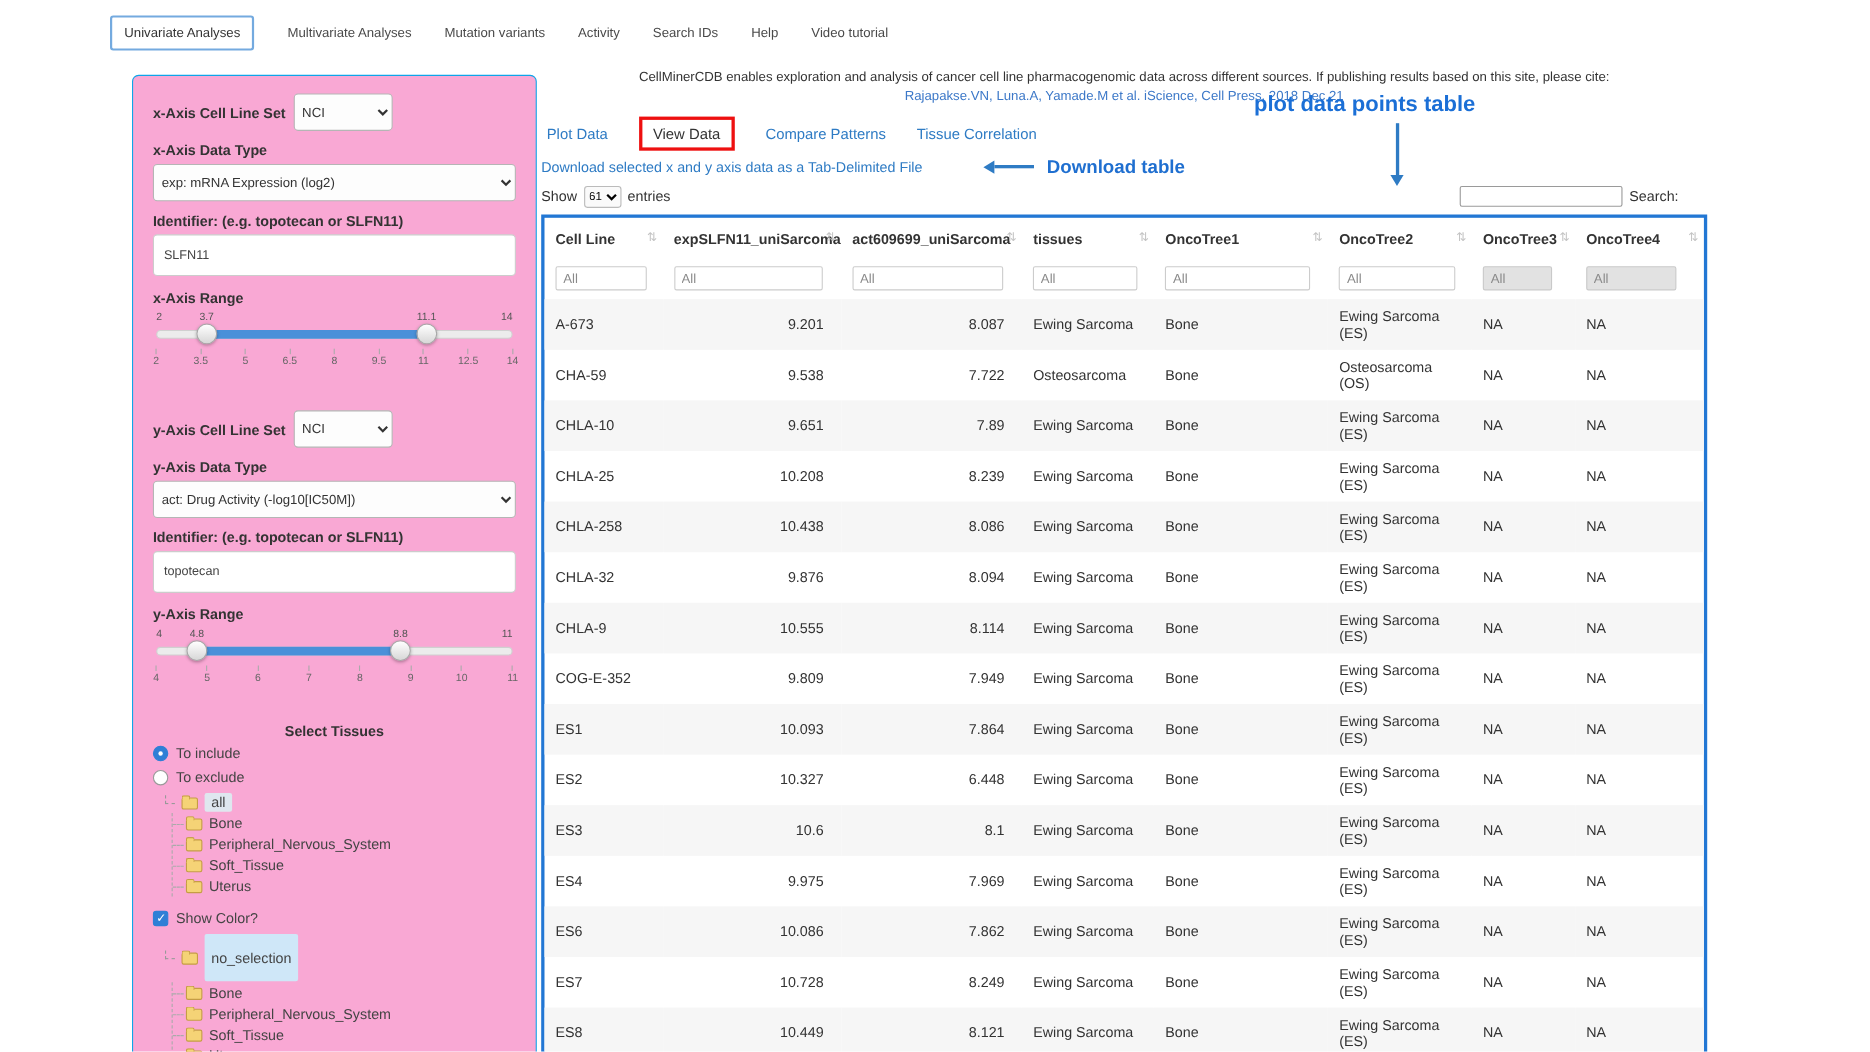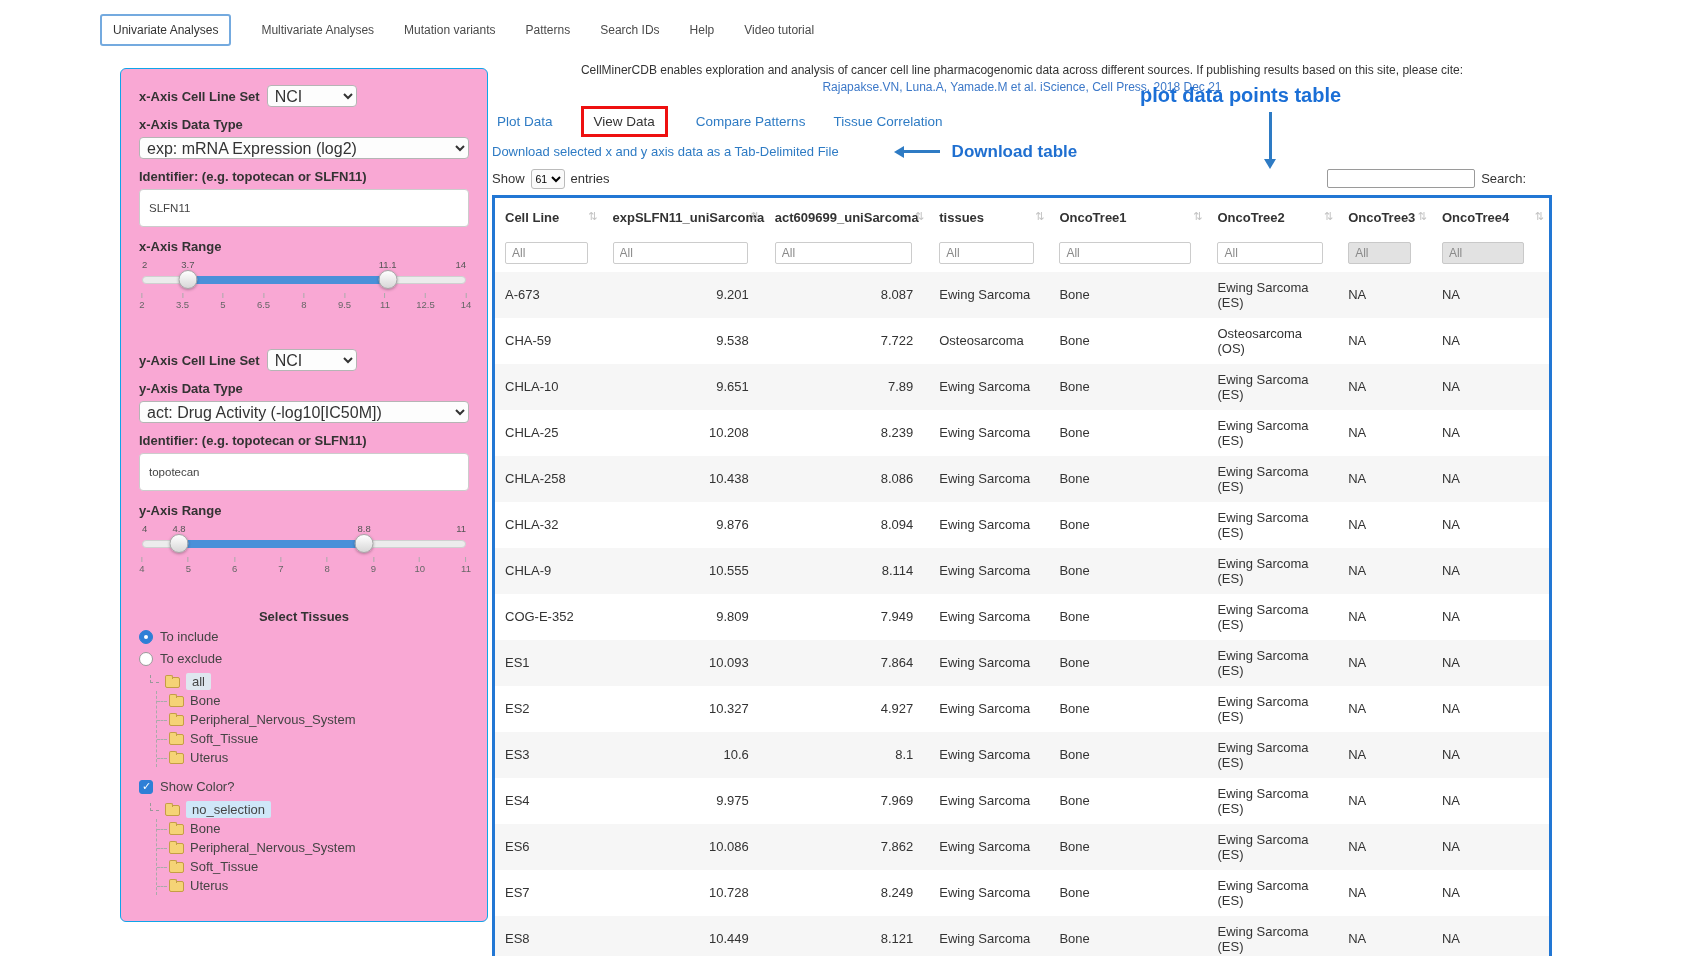--- a/index.html
+++ b/index.html
@@ -11,21 +11,21 @@
   .topnav { position:absolute; left:100px; top:14px; display:flex; align-items:center; gap:30px; font-size:12px; color:#4a4a4a; }
   .topnav .tab { cursor:pointer; white-space:nowrap; }
   .topnav .tab.active { border:2px solid #74aadf; border-radius:3px; padding:7px 11px; color:#333; background:#fff; }
 
   
   .sidebar { position:absolute; left:120px; top:68px; width:368px; min-height:760px; background:#f9a8d4; border:1px solid #0ea5e9; border-radius:6px; padding:16px 18px 14px; font-size:13px; }
   .sb-label { font-weight:bold; font-size:13px; color:#333; margin:0 0 5px; }
   .inline-row { display:flex; align-items:center; gap:7px; margin-bottom:10px; }
   .inline-row .sb-label { margin:0; }
   .ysec { margin-top:34px; }
-  select.sb-select { font-size:16px; height:22px; border:1px solid #b5b5b5; border-radius:4px; background:#fdfdfd; padding:0 3px; font-family:inherit; color:#333; }
+  select.sb-select { font-size:12px; height:34px; border:1px solid #b5b5b5; border-radius:4px; background:#fdfdfd; padding:0 3px; font-family:inherit; color:#333; }
   .sb-select.small { width:90px; }
   .sb-select.full { width:100%; margin-bottom:10px; }
   input.sb-input { width:100%; height:26px; border:1px solid #ccc; border-radius:4px; background:#fff; padding:18px 9px; font-size:11.5px; margin-bottom:12px; font-family:inherit; color:#444; }
 
   
   .slider-block { position:relative; height:56px; margin:2px 3px 16px; }
   .sl-top { position:absolute; top:0; left:0; right:0; height:11px; font-size:9.5px; color:#555; }
   .sl-lab { position:absolute; transform:translateX(-50%); white-space:nowrap; }
   .sl-lab.min { left:0; transform:none; }
   .sl-lab.max { left:auto; right:0; transform:none; }
@@ -47,21 +47,21 @@
   .checkbox.checked::after { content:"✓"; position:absolute; left:2px; top:-1px; color:#fff; font-size:11px; }
   .tree { margin:4px 0 12px 10px; font-size:13px; color:#444; }
   .tree-root-row { display:flex; align-items:center; gap:6px; margin-bottom:1px; }
   .tree-elbow { display:inline-block; width:9px; height:8px; border-left:1px dashed #999; border-bottom:1px dashed #999; margin:-5px 0 0 1px; }
   .folder { width:15px; height:11px; min-width:15px; background:#f5d376; border:1px solid #c59d45; border-radius:2px; position:relative; display:inline-block; margin-top:2px; }
   .folder::before { content:""; position:absolute; top:-3px; left:-1px; width:6px; height:3px; background:#f5d376; border:1px solid #c59d45; border-bottom:none; border-radius:2px 2px 0 0; }
   .tree-children { list-style:none; margin-left:7px; border-left:1px dashed #aaa; }
   .tree-children li { display:flex; align-items:center; gap:6px; padding:2px 0 2px 12px; position:relative; cursor:pointer; }
   .tree-children li::before { content:""; position:absolute; left:0; top:50%; width:10px; border-top:1px dashed #aaa; }
   .hl-gray { background:#dfe7ef; padding:1px 6px; border-radius:2px; }
-  .hl-blue { background:#cfe7f8; padding:1px 6px; border-radius:2px; }
+  .hl-blue { background:#cfe7f8; padding:14px 6px; border-radius:2px; }
 
   
   .main { position:absolute; left:492px; top:62px; width:1060px; }
   .citation { text-align:center; font-size:12px; color:#333; line-height:1.45; }
   .citation-link { color:#3c78c8; }
   .subtabs { display:flex; align-items:center; gap:28px; margin:10px 0 0 5px; font-size:13.5px; height:30px; }
   .subtab { color:#2e7bc4; cursor:pointer; }
   .subtab.active { color:#333; }
   .red-box { display:inline-block; border:3px solid #ee1010; padding:5px 10px; margin:-8px 0; }
   .download-row { display:flex; align-items:center; margin:4px 0 0 0; font-size:13px; height:22px; }
@@ -100,21 +100,21 @@
   .dt tbody tr:nth-child(odd) { background:#f6f6f6; }
   .dt td.num { text-align:right; padding-right:16px; }
 </style>
 </head>
 <body>
 
 <nav class="topnav">
     <div class="tab active">Univariate Analyses</div>
     <div class="tab">Multivariate Analyses</div>
     <div class="tab">Mutation variants</div>
-    <div class="tab">Patterns</div>
+    <div class="tab">Activity</div>
     <div class="tab">Search IDs</div>
     <div class="tab">Help</div>
     <div class="tab">Video tutorial</div>
   </nav>
 
 <aside class="sidebar">
   <div class="inline-row">
     <span class="sb-label">x-Axis Cell Line Set</span>
     <select class="sb-select small"><option>NCI</option></select>
   </div>
@@ -393,21 +393,21 @@
             <td class="num">7.864</td>
             <td>Ewing Sarcoma</td>
             <td>Bone</td>
             <td>Ewing Sarcoma (ES)</td>
             <td>NA</td>
             <td>NA</td>
           </tr>
           <tr>
             <td>ES2</td>
             <td class="num">10.327</td>
-            <td class="num">4.927</td>
+            <td class="num">6.448</td>
             <td>Ewing Sarcoma</td>
             <td>Bone</td>
             <td>Ewing Sarcoma (ES)</td>
             <td>NA</td>
             <td>NA</td>
           </tr>
           <tr>
             <td>ES3</td>
             <td class="num">10.6</td>
             <td class="num">8.1</td>

